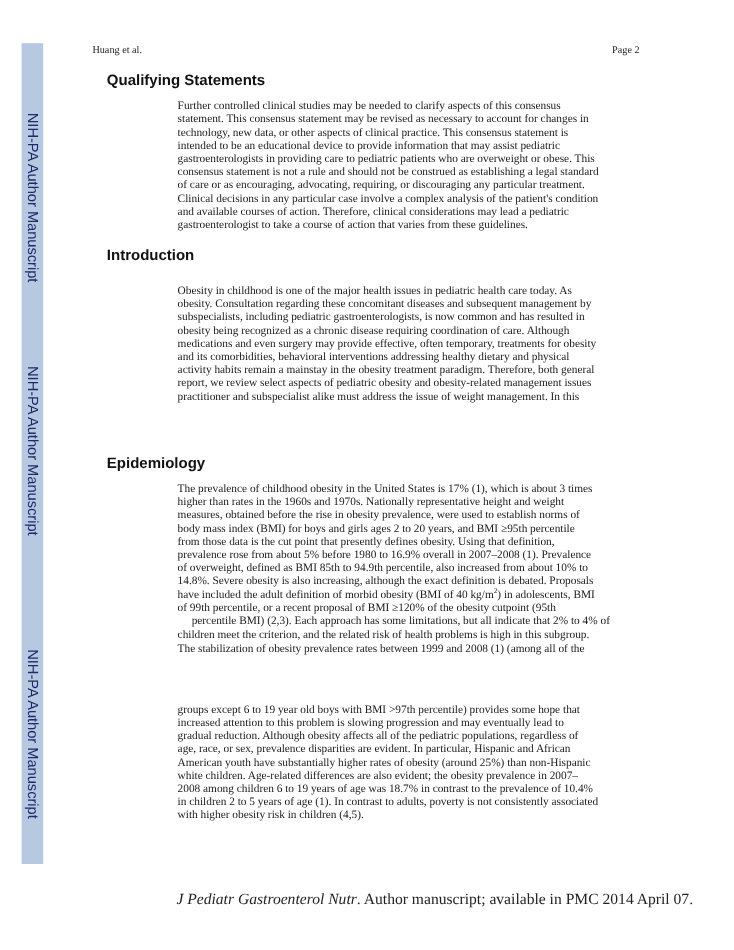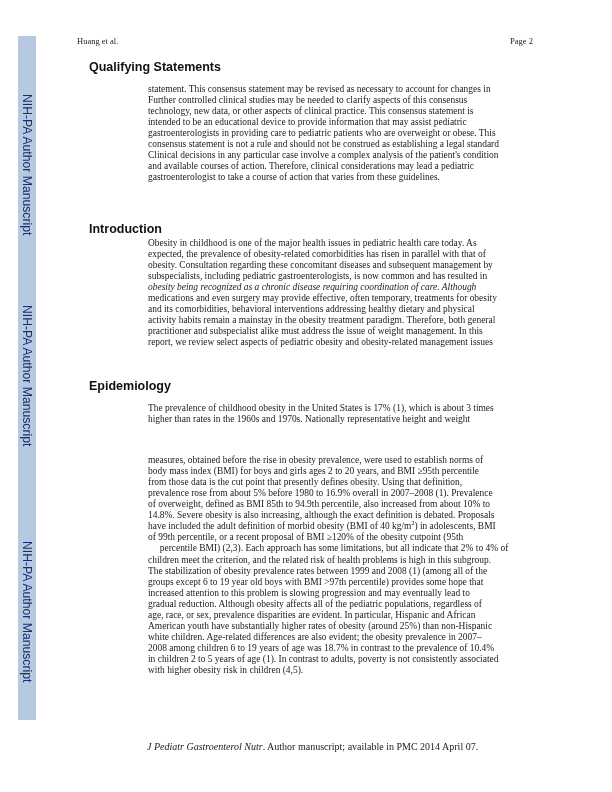--- a/index.html
+++ b/index.html
@@ -5,21 +5,21 @@
   html, body { margin: 0; padding: 0; background: #ffffff; }
   body { width: 612px; height: 792px; position: relative; overflow: hidden; font-family: "Liberation Serif", serif; color: #1a1a1a; }
   .sidebar { position: absolute; left: 18px; top: 36px; width: 18px; height: 684px; background: #b7c8e1; }
   .side-label { position: absolute; left: 18px; width: 18px; display: flex; align-items: center; justify-content: center; }
   .side-label span { display: block; writing-mode: vertical-rl; font-family: "Liberation Sans", sans-serif; font-size: 12.2px; color: #1d2a6b; white-space: nowrap; letter-spacing: 0; }
   .running-head { position: absolute; top: 36px; font-size: 8.5px; color: #222; text-align: center; }
   .rh-left { left: 77px; }
   .rh-right { right: 79px; }
   h2 { position: absolute; left: 89px; margin: 0; font-family: "Liberation Sans", sans-serif; font-weight: bold; font-size: 12.5px; color: #111; }
   .para { position: absolute; left: 148px; width: 372px; margin: 0; font-size: 9.45px; line-height: 11.05px; text-align: left; color: #1a1a1a; }
-  .footer { position: absolute; top: 741px; left: 147px; font-size: 10px; color: #222; }
+  .footer { position: absolute; top: 741px; left: 147px; font-size: 13px; color: #222; }
   .footer i { font-style: italic; }
   sup { font-size: 6px; vertical-align: super; line-height: 0; }
 </style>
 </head>
 <body>
 
 <div class="sidebar"></div>
 <div class="side-label" style="top:95px;height:140px;">
     <span>NIH-PA Author Manuscript</span>
   </div>
@@ -28,61 +28,61 @@
   </div>
 <div class="side-label" style="top:542px;height:140px;">
     <span>NIH-PA Author Manuscript</span>
   </div>
 
 <div class="running-head rh-left">Huang et al.</div>
 <div class="running-head rh-right">Page 2</div>
 
 <h2 style="top:60px;">Qualifying Statements</h2>
 <div class="para" style="top:84px;" id="p0">
+    <div style="white-space: nowrap;">Further controlled clinical studies may be needed to clarify aspects of this consensus</div>
     <div style="white-space: nowrap;">statement. This consensus statement may be revised as necessary to account for changes in</div>
-    <div style="white-space: nowrap;">Further controlled clinical studies may be needed to clarify aspects of this consensus</div>
     <div style="white-space: nowrap;">technology, new data, or other aspects of clinical practice. This consensus statement is</div>
     <div style="white-space: nowrap;">intended to be an educational device to provide information that may assist pediatric</div>
     <div style="white-space: nowrap;">gastroenterologists in providing care to pediatric patients who are overweight or obese. This</div>
     <div style="white-space: nowrap;">consensus statement is not a rule and should not be construed as establishing a legal standard</div>
+    <div style="white-space: nowrap;">of care or as encouraging, advocating, requiring, or discouraging any particular treatment.</div>
     <div style="white-space: nowrap;">Clinical decisions in any particular case involve a complex analysis of the patient's condition</div>
     <div style="white-space: nowrap;">and available courses of action. Therefore, clinical considerations may lead a pediatric</div>
     <div style="white-space: nowrap;">gastroenterologist to take a course of action that varies from these guidelines.</div>
   </div>
 
-<h2 style="top:222px;">Introduction</h2>
+<h2 style="top:206px;">Introduction</h2>
 <div class="para" style="top:238px;" id="p1">
     <div style="white-space: nowrap;">Obesity in childhood is one of the major health issues in pediatric health care today. As</div>
-    <div style="white-space: nowrap;">expected, the prevalence of obesity-related comorbidities has risen in parallel with that of</div>
     <div style="white-space: nowrap;">obesity. Consultation regarding these concomitant diseases and subsequent management by</div>
     <div style="white-space: nowrap;">subspecialists, including pediatric gastroenterologists, is now common and has resulted in</div>
-    <div style="white-space: nowrap; font-style: italic;">obesity being recognized as a chronic disease requiring coordination of care. Although</div>
+    <div style="white-space: nowrap;">obesity being recognized as a chronic disease requiring coordination of care. Although</div>
     <div style="white-space: nowrap;">medications and even surgery may provide effective, often temporary, treatments for obesity</div>
     <div style="white-space: nowrap;">and its comorbidities, behavioral interventions addressing healthy dietary and physical</div>
     <div style="white-space: nowrap;">activity habits remain a mainstay in the obesity treatment paradigm. Therefore, both general</div>
+    <div style="white-space: nowrap;">report, we review select aspects of pediatric obesity and obesity-related management issues</div>
     <div style="white-space: nowrap;">practitioner and subspecialist alike must address the issue of weight management. In this</div>
-    <div style="white-space: nowrap;">report, we review select aspects of pediatric obesity and obesity-related management issues</div>
   </div>
 
 <h2 style="top:379px;">Epidemiology</h2>
 <div class="para" style="top:403px;" id="p2">
     <div style="white-space: nowrap;">The prevalence of childhood obesity in the United States is 17% (1), which is about 3 times</div>
     <div style="white-space: nowrap;">higher than rates in the 1960s and 1970s. Nationally representative height and weight</div>
-    <div style="white-space: nowrap; margin-top: 30px;">measures, obtained before the rise in obesity prevalence, were used to establish norms of</div>
+    <div style="white-space: nowrap;">measures, obtained before the rise in obesity prevalence, were used to establish norms of</div>
     <div style="white-space: nowrap;">body mass index (BMI) for boys and girls ages 2 to 20 years, and BMI  ≥95th percentile</div>
     <div style="white-space: nowrap;">from those data is the cut point that presently defines obesity. Using that definition,</div>
     <div style="white-space: nowrap;">prevalence rose from about 5% before 1980 to 16.9% overall in 2007–2008 (1). Prevalence</div>
     <div style="white-space: nowrap;">of overweight, defined as BMI 85th to 94.9th percentile, also increased from about 10% to</div>
     <div style="white-space: nowrap;">14.8%. Severe obesity is also increasing, although the exact definition is debated. Proposals</div>
     <div style="white-space: nowrap;">have included the adult definition of morbid obesity (BMI of 40 kg/m<sup>2</sup>) in adolescents, BMI</div>
     <div style="white-space: nowrap;">of 99th percentile, or a recent proposal of BMI  ≥120% of the obesity cutpoint (95th</div>
     <div style="white-space: nowrap; text-align: center;">percentile BMI) (2,3). Each approach has some limitations, but all indicate that 2% to 4% of</div>
     <div style="white-space: nowrap;">children meet the criterion, and the related risk of health problems is high in this subgroup.</div>
     <div style="white-space: nowrap;">The stabilization of obesity prevalence rates between 1999 and 2008 (1) (among all of the</div>
-    <div style="white-space: nowrap;">groups except 6 to 19 year old boys with BMI &gt;97th percentile) provides some hope that</div>
+    <div style="white-space: nowrap; margin-top: 40px;">groups except 6 to 19 year old boys with BMI &gt;97th percentile) provides some hope that</div>
     <div style="white-space: nowrap;">increased attention to this problem is slowing progression and may eventually lead to</div>
     <div style="white-space: nowrap;">gradual reduction. Although obesity affects all of the pediatric populations, regardless of</div>
     <div style="white-space: nowrap;">age, race, or sex, prevalence disparities are evident. In particular, Hispanic and African</div>
     <div style="white-space: nowrap;">American youth have substantially higher rates of obesity (around 25%) than non-Hispanic</div>
     <div style="white-space: nowrap;">white children. Age-related differences are also evident; the obesity prevalence in 2007–</div>
     <div style="white-space: nowrap;">2008 among children 6 to 19 years of age was 18.7% in contrast to the prevalence of 10.4%</div>
     <div style="white-space: nowrap;">in children 2 to 5 years of age (1). In contrast to adults, poverty is not consistently associated</div>
     <div style="white-space: nowrap;">with higher obesity risk in children (4,5).</div>
   </div>
 

